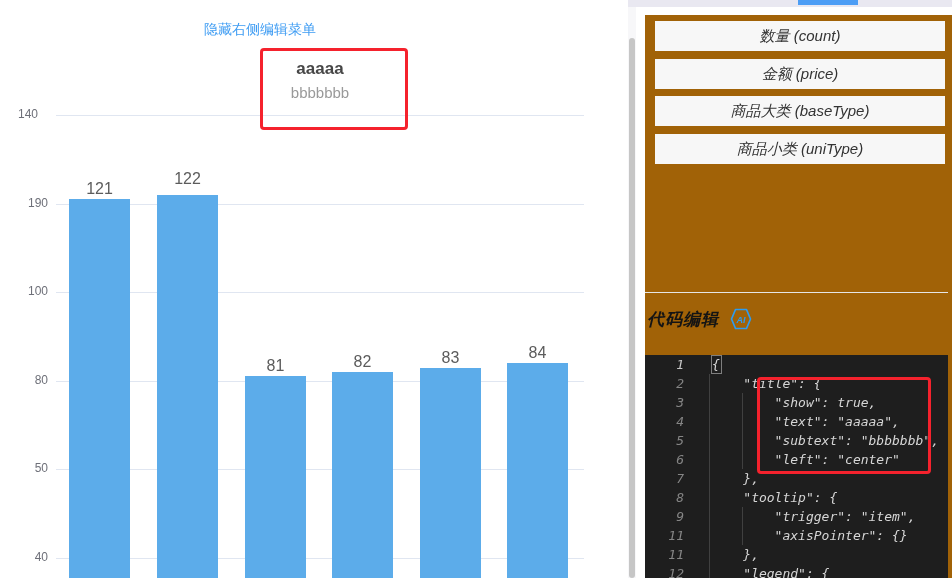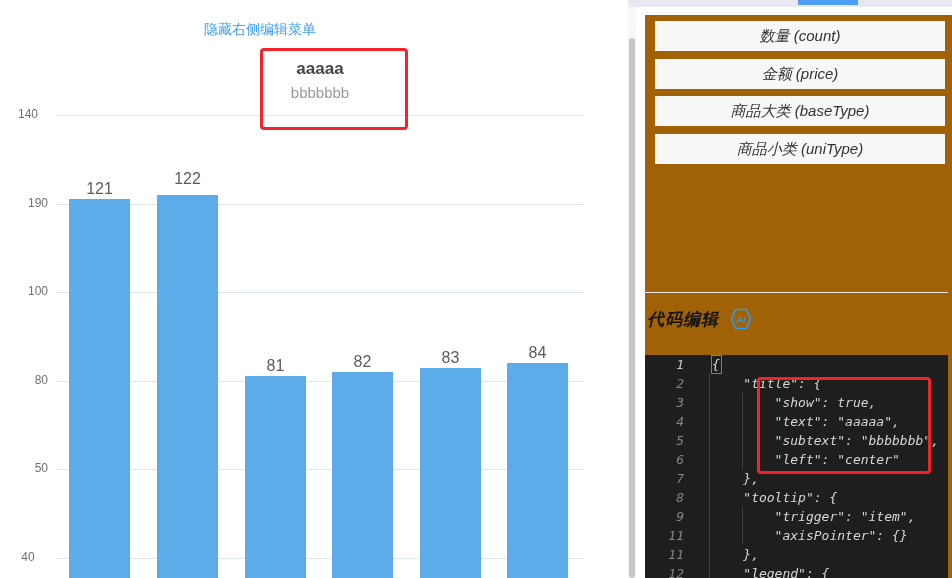--- a/index.html
+++ b/index.html
@@ -71,21 +71,21 @@
         <div class="ytick" style="left: 8px; top: 107px; text-align: center;">140</div>
         <div class="gridline" style="left: 56px; top: 204px; width: 528px;"></div>
         <div class="ytick" style="left: 8px; top: 196px;">190</div>
         <div class="gridline" style="left: 56px; top: 292px; width: 528px;"></div>
         <div class="ytick" style="left: 8px; top: 284px;">100</div>
         <div class="gridline" style="left: 56px; top: 381px; width: 528px;"></div>
         <div class="ytick" style="left: 8px; top: 373px;">80</div>
         <div class="gridline" style="left: 56px; top: 469px; width: 528px;"></div>
         <div class="ytick" style="left: 8px; top: 461px;">50</div>
         <div class="gridline" style="left: 56px; top: 558px; width: 528px;"></div>
-        <div class="ytick" style="left: 8px; top: 550px; text-align: center;">40</div>
+        <div class="ytick" style="left: 8px; top: 550px;">40</div>
       </div>
     <div id="bars-layer">
         <div class="bar" style="left: 69px; top: 199px; width: 61px; height: 379px; background: rgb(92, 172, 234);"></div>
         <div class="bar-label" style="left: 69px; top: 182px; width: 61px;">121</div>
         <div class="bar" style="left: 157px; top: 195px; width: 61px; height: 383px; background: rgb(92, 172, 234);"></div>
         <div class="bar-label" style="left: 157px; top: 172px; width: 61px;">122</div>
         <div class="bar" style="left: 245px; top: 376px; width: 61px; height: 202px; background: rgb(92, 172, 234);"></div>
         <div class="bar-label" style="left: 245px; top: 359px; width: 61px;">81</div>
         <div class="bar" style="left: 332px; top: 372px; width: 61px; height: 206px; background: rgb(92, 172, 234);"></div>
         <div class="bar-label" style="left: 332px; top: 355px; width: 61px;">82</div>

